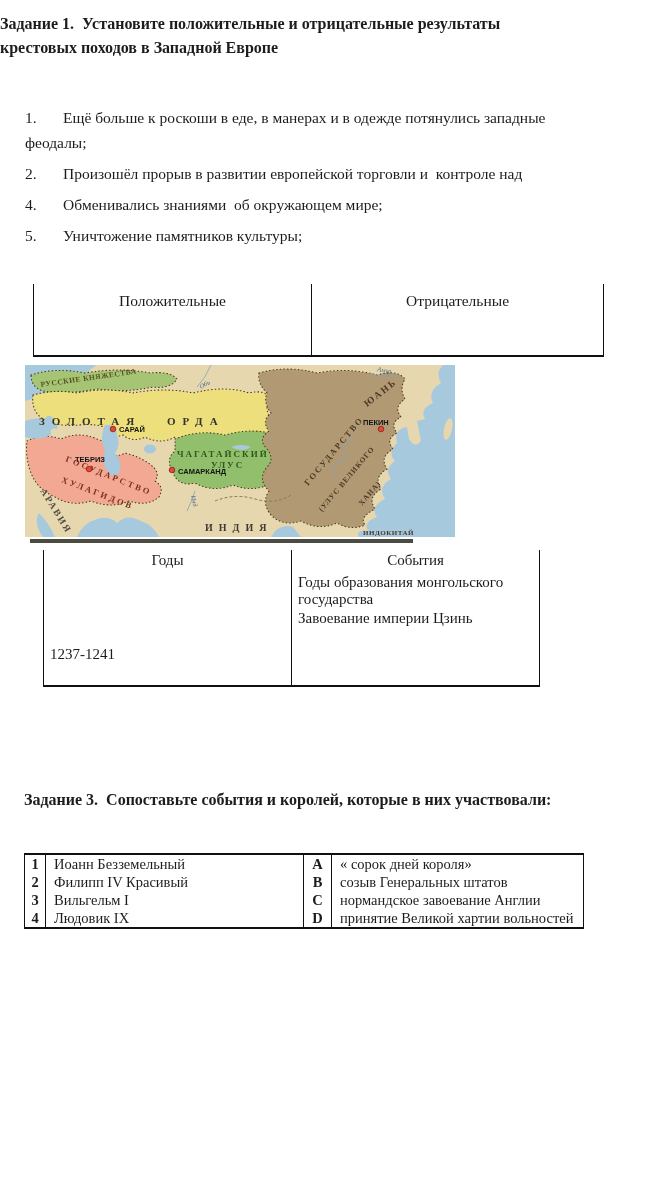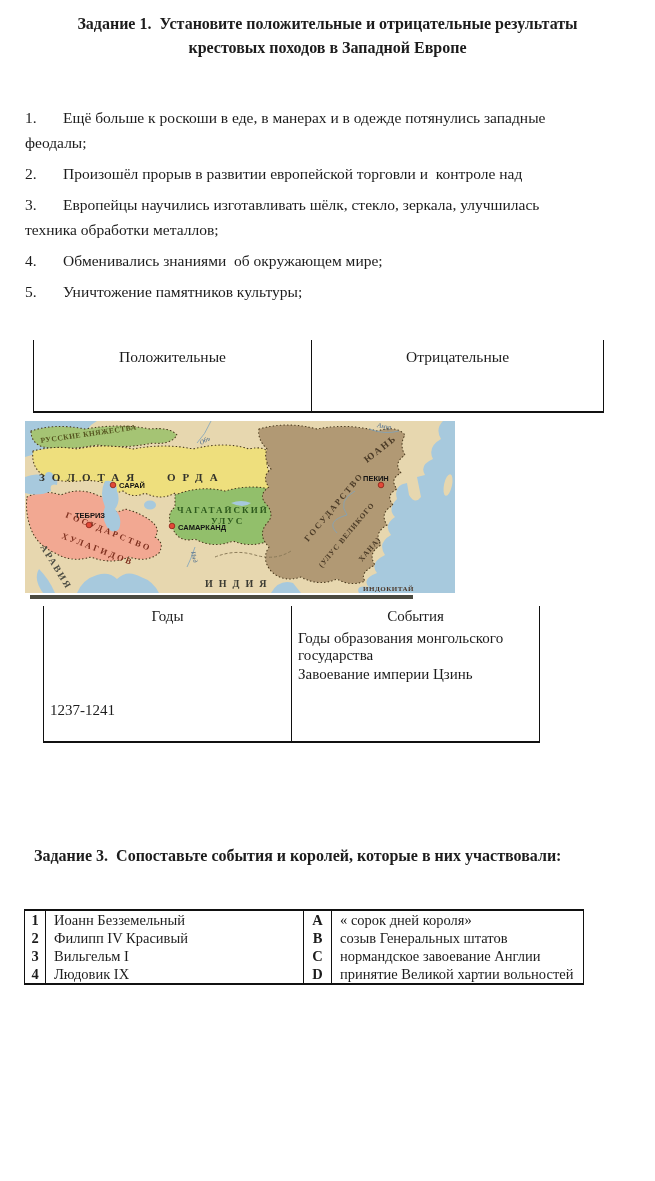--- a/index.html
+++ b/index.html
@@ -10,21 +10,20 @@
     background:#fff;
     font-family:"Liberation Serif","DejaVu Serif",serif;
     font-size:15.5px;
     line-height:25px;
     color:#1c1c1c;
     overflow:hidden;
   }
   
   .title{
     padding-top:12px;
-    text-align:center;
     font-weight:bold;
     font-size:16px;
     line-height:24px;
     font-family:Liberation Serif, serif;
   }
   .title div{white-space:pre-wrap;}
   .list{margin:45px 25px 12px 25px;}
   .item{margin:0 0 6px 0;}
   .item .cont{white-space:pre-wrap;}
   .num{display:inline-block;width:38px;}
@@ -62,21 +61,21 @@
     vertical-align:top;
     padding:2px 6px 0 6px;
   }
   .t2 th{font-weight:normal;text-align:center;height:20px;font-size:15px;}
   .t2 tr.r1 td{height:32px;}
   .t2 tr.r2 td{height:29px;}
   .t2 tr.r3 td{height:34px;}
   .t2 tr.r4 td{height:39px;border-bottom:2px solid #111;}
   
   .h3{
-    margin:100px 25px 0 34px;
+    margin:100px 25px 0 24px;
     font-weight:bold;
     font-size:16px;
     line-height:26px;
     white-space:pre-wrap;
   }
   .t3{margin:40px 0 0 24px;width:559px;font-size:14.5px;line-height:18px;
       border-top:2px solid #111;border-bottom:2px solid #111;}
   .t3 td{
     border-left:1.5px solid #111;
     border-right:1.5px solid #111;
@@ -101,24 +100,20 @@
     <div>крестовых походов в Западной Европе</div>
   </div>
 
   <div class="list">
     <div class="item">
       <div><span class="num">1.</span><span class="cont">Ещё больше к роскоши в еде, в манерах и в одежде потянулись западные</span></div>
       <div class="cont">феодалы;</div>
     </div>
     <div class="item">
       <div><span class="num">2.</span><span class="cont">Произошёл прорыв в развитии европейской торговли и  контроле над</span></div>
-    </div>
-    <div class="item">
-      <div><span class="num">3.</span><span class="cont">Европейцы научились изготавливать шёлк, стекло, зеркала, улучшилась</span></div>
-      <div class="cont">техника обработки металлов;</div>
     </div>
     <div class="item">
       <div><span class="num">4.</span><span class="cont">Обменивались знаниями  об окружающем мире;</span></div>
     </div>
     <div class="item">
       <div><span class="num">5.</span><span class="cont">Уничтожение памятников культуры;</span></div>
     </div>
   </div>
 
   <table class="t1">

